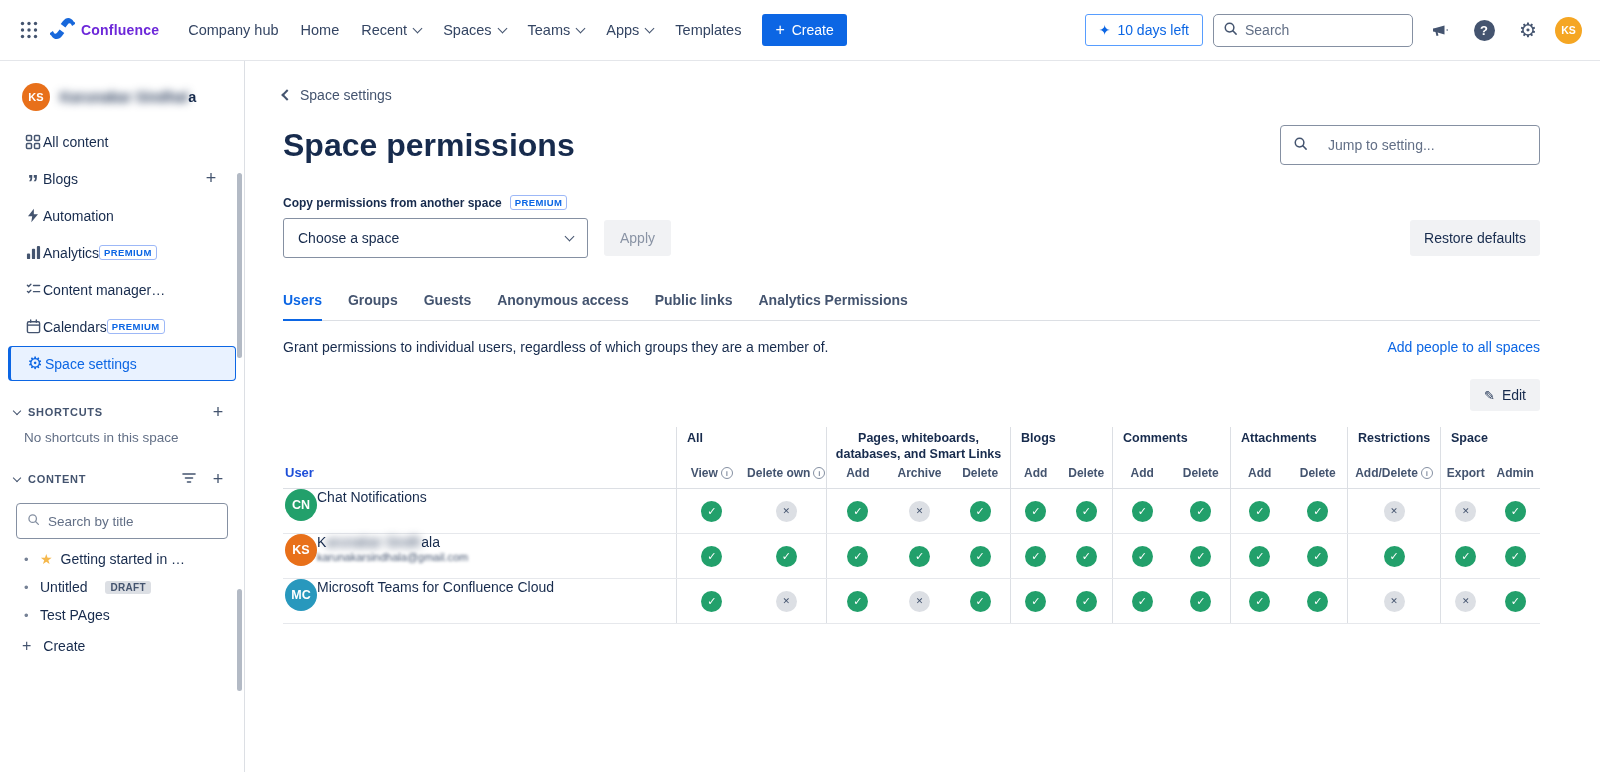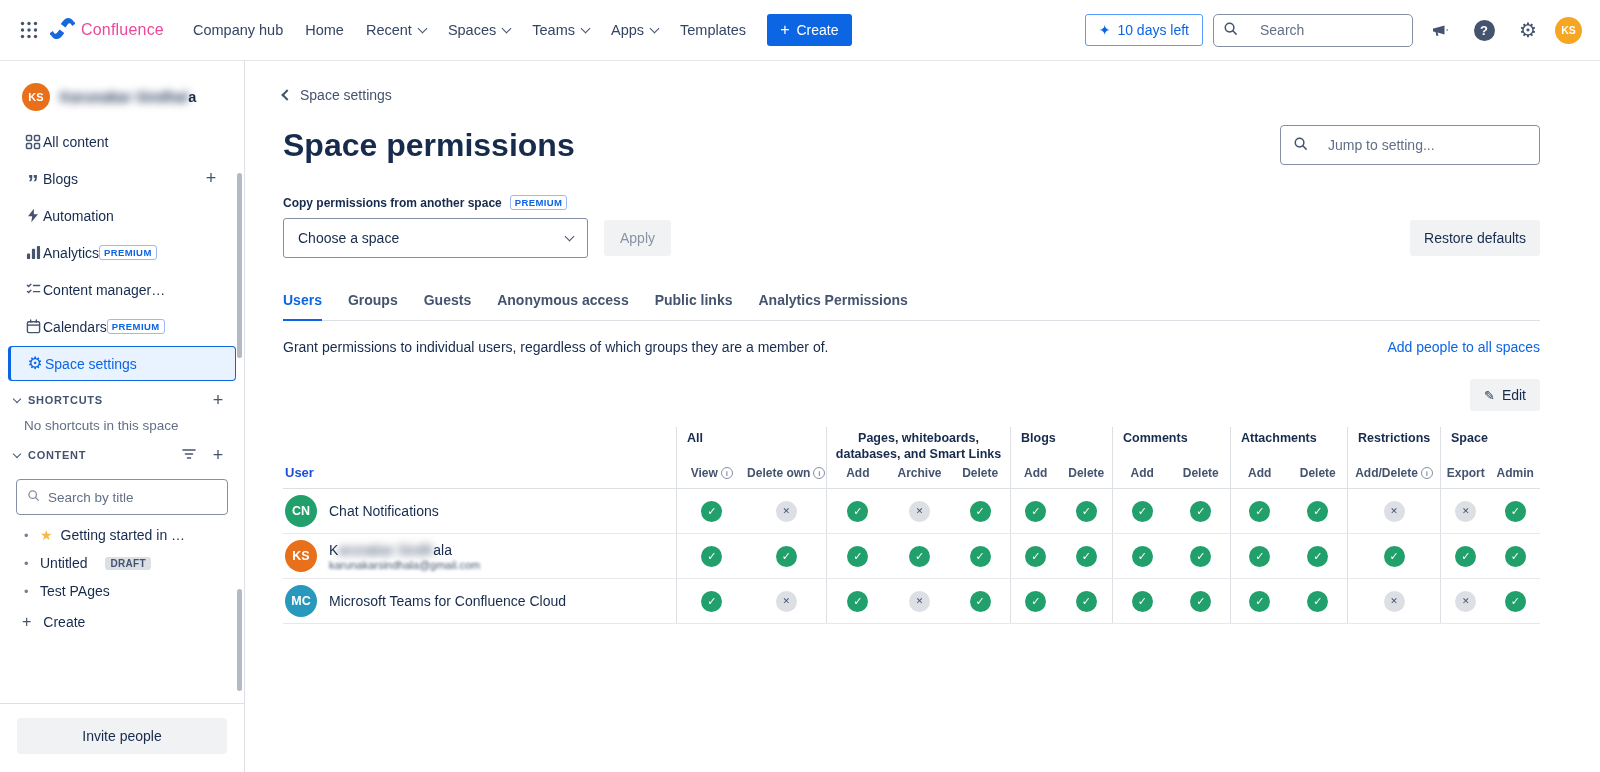--- a/index.html
+++ b/index.html
@@ -6,36 +6,36 @@
   html,body { width:1600px; height:772px; overflow:hidden; background:#fff;
     font-family:"Liberation Sans","DejaVu Sans",sans-serif; color:#172B4D; }
 
   
   .topnav { height:61px; display:flex; align-items:center; justify-content:space-between;
     padding:0 18px 0 12px; border-bottom:1px solid #E4E6EA; background:#fff; }
   .nav-left { display:flex; align-items:center; }
   .icon-btn { width:34px; height:34px; border:none; background:transparent; display:flex;
     align-items:center; justify-content:center; color:#44546F; cursor:pointer; border-radius:4px; }
   .logo { display:flex; align-items:center; gap:6px; padding:0 10px 0 4px; cursor:pointer; }
-  .logo-text { font-size:16px; font-weight:400; color:#ec4899; letter-spacing:.2px; }
+  .logo-text { font-size:14px; font-weight:700; color:#6d28d9; letter-spacing:.2px; }
   .nav-items { display:flex; align-items:center; margin-left:8px; }
   .nav-item { display:flex; align-items:center; gap:7px; padding:8px 11px; font-size:14.5px;
     color:#344563; font-weight:500; border-radius:4px; cursor:pointer; text-decoration:none; }
   .chev { width:7px; height:7px; border-right:1.7px solid #44546F; border-bottom:1.7px solid #44546F;
     transform:rotate(45deg); margin-top:-4px; }
   .create-btn { margin-left:10px; background:#0C66E4; color:#fff; border:none; border-radius:3px;
     padding:8px 13px; font-size:14px; font-weight:500; display:flex; gap:7px; align-items:center; cursor:pointer; }
   .create-plus { font-size:16px; line-height:10px; font-weight:400; }
   .nav-right { display:flex; align-items:center; gap:10px; }
   .trial-btn { display:flex; align-items:center; gap:7px; border:1px solid #579DFF; background:#fff;
     color:#0C66E4; border-radius:3px; padding:7px 13px; font-size:14px; font-weight:500; cursor:pointer; }
   .search-box { display:flex; align-items:center; gap:7px; border:1px solid #8590A2; border-radius:5px;
     height:33px; width:200px; padding:0 9px; background:#fff; }
   .search-box input { border:none; outline:none; font-size:14px; width:100%; color:#3b82f6;
-    font-family:inherit; background:transparent;margin-left:15px; }
+    font-family:inherit; background:transparent; }
   .search-box input::placeholder, .sb-search input::placeholder, .jump-box input::placeholder { color:#626F86; }
   .help-circle { width:21px; height:21px; border-radius:50%; background:#44546F; color:#fff;
     font-size:13px; font-weight:700; display:flex; align-items:center; justify-content:center; }
   .gear-glyph { font-size:20px; color:#44546F; line-height:1; }
   .avatar-sm { width:27px; height:27px; border-radius:50%; background:#F5A623; color:#fff;
     font-size:10.5px; font-weight:700; display:flex; align-items:center; justify-content:center; cursor:pointer; }
 
   
   .layout { display:flex; height:711px; }
 
@@ -53,21 +53,21 @@
   .sb-item .sb-ic { width:20px; display:flex; justify-content:center; color:#44546F; }
   .sb-item.selected { background:#E9F2FF; border:1px solid #0C66E4; border-left-width:3px;
     color:#0C66E4; font-weight:500; }
   .sb-item.selected .sb-ic { color:#0C66E4; }
   .sb-plus { margin-left:auto; color:#44546F; font-size:18px; font-weight:400; cursor:pointer;
     width:24px; text-align:center; }
   .badge-premium { font-size:9.5px; font-weight:700; color:#0C66E4; border:1px solid #9DB8F7;
     background:#fff; border-radius:3px; padding:1px 4px; letter-spacing:.4px; }
   .badge-draft { font-size:10px; font-weight:700; color:#44546F; background:#DCDFE4;
     border-radius:3px; padding:1px 5px; letter-spacing:.3px;margin-left:10px; }
-  .sb-section { display:flex; align-items:center; gap:8px; height:32px; padding:0 14px 0 14px; margin-top:2px;justify-content:flex-end; }
+  .sb-section { display:flex; align-items:center; gap:8px; height:32px; padding:0 14px 0 14px; margin-top:14px;justify-content:flex-end; }
   .sb-section-label { font-size:11px; font-weight:700; color:#44546F; letter-spacing:.7px; }
   .sb-section-icons { margin-left:auto; display:flex; align-items:center; gap:10px; }
   .chev-sm { width:6px; height:6px; border-right:1.6px solid #44546F; border-bottom:1.6px solid #44546F;
     transform:rotate(45deg); margin-top:-3px; cursor:pointer; }
   .sb-empty { font-size:13.5px; color:#626F86; padding:2px 16px 4px 24px; }
   .sb-search { display:flex; align-items:center; gap:8px; border:1px solid #8590A2; border-radius:4px;
     height:36px; margin:8px 16px 6px; padding:0 10px; }
   .sb-search input { border:none; outline:none; width:100%; font-size:13.5px; font-family:inherit; color:#172B4D; }
   .sb-page { display:flex; align-items:center; gap:8px; padding:6px 16px 6px 24px; font-size:14px;
     color:#172B4D; cursor:pointer; }
@@ -125,21 +125,21 @@
     justify-content:space-between; padding-top:2px; }
   .pgroup-label { font-size:12.5px; font-weight:700; color:#172B4D; padding:2px 4px 2px 10px; line-height:1.25; }
   .pgroup-label.center { text-align:center; padding:2px 6px; }
   .psubs { display:flex; padding-bottom:8px; }
   .psub { display:flex; justify-content:center; align-items:center; gap:3px; font-size:12px;
     font-weight:600; color:#44546F; }
   .ic-info { width:12px; height:12px; border-radius:50%; border:1px solid #8590A2; color:#8590A2;
     font-size:8px; font-weight:700; display:inline-flex; align-items:center; justify-content:center;
     font-style:normal; cursor:pointer; }
   .prow { display:flex; align-items:stretch; height:45px; border-bottom:1px solid #E6E8EC; }
-  .cell-user { flex:1; display:flex; align-items:center; gap:12px; padding-left:2px; }
+  .cell-user { flex:1; display:flex; align-items:flex-start; padding-left:2px; }
   .row-avatar { width:32px; height:32px; border-radius:50%; color:#fff; font-size:12.5px; font-weight:700;
     display:flex; align-items:center; justify-content:center; flex:0 0 32px; }
   .uname { font-size:14px; color:#172B4D; }
   .uemail { font-size:11px; color:#44546F; margin-top:1px; }
   .bgroup { border-left:1px solid #DCDFE4; display:flex; align-items:center; }
   .pcell { display:flex; justify-content:center; align-items:center; }
   .ic-check { width:21px; height:21px; border-radius:50%; background:#22A06B; color:#fff;
     font-size:11px; font-weight:700; display:flex; align-items:center; justify-content:center; }
   .ic-cross { width:21px; height:21px; border-radius:50%; background:#DCDFE4; color:#44546F;
     font-size:9px; font-weight:700; display:flex; align-items:center; justify-content:center; }
@@ -366,23 +366,20 @@
     <div class="sb-page">
       <span class="sb-bullet">•</span>
       <span>Test PAges</span>
     </div>
 
     <div class="sb-create">
       <span style="font-size:16px;color:#44546F;">+</span>
       <span>Create</span>
     </div>
 
-    <div class="sb-footer">
-      <button class="invite-btn">Invite people</button>
-    </div>
 
     <div class="sb-thumb sb-thumb1"></div>
     <div class="sb-thumb sb-thumb2"></div>
   </aside>
 
   <main class="main">
     <div class="breadcrumb">
       <i class="chev-left"></i>
       <span>Space settings</span>
     </div>

